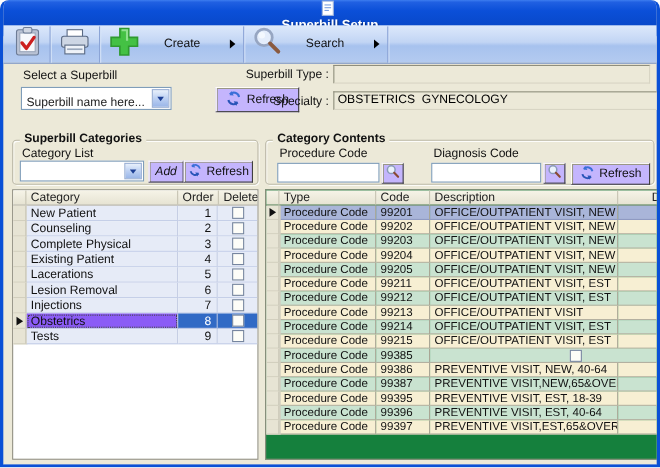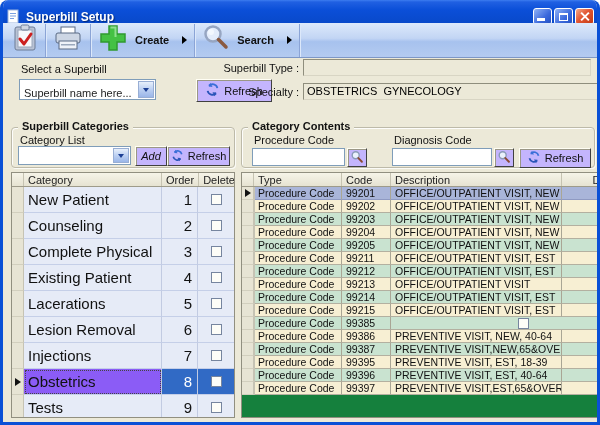--- a/index.html
+++ b/index.html
@@ -8,21 +8,21 @@
   .window {
     position:relative; width:600px; height:425px;
     border-left:3px solid #0a50d6; border-right:3px solid #0a50d6; border-bottom:3px solid #0a50d6;
     border-radius:8px 8px 0 0; overflow:hidden; background:#ece9d8;
   }
 
   
   .titlebar {
     position:absolute; left:-3px; top:0; width:600px; height:33px;
     background:linear-gradient(180deg,#3d7df0 0%,#2060e2 6%,#0b4fd8 30%,#0848c8 75%,#1c5fd8 94%,#2f6fe0 100%);
-    display:flex; align-items:center; padding:0 4px; border-radius:7px 7px 0 0;
+    display:flex; align-items:center; padding:0 4px; border-radius:7px 7px 0 0;flex-direction:column;
   }
   .titleicon { width:16px; height:15px; margin:0 4px 0 2px; display:flex; }
   .title { color:#fff; font-size:12px; font-weight:bold; text-shadow:1px 1px 1px #00287a; flex:1; }
   .winbtns { display:flex; gap:2px; margin-right:2px; }
   .wb { width:19px; height:17px; border:1px solid #fff; border-radius:3px;
         display:flex; align-items:center; justify-content:center; position:relative; }
   .wb.bluish { background:linear-gradient(135deg,#8fb2f6 0%,#3a68dc 60%,#2450c0 100%); }
   .wb.red { background:linear-gradient(135deg,#f4a988 0%,#e25633 45%,#c23a13 100%); }
   .glyph-min { position:absolute; left:3px; bottom:3px; width:8px; height:3px; background:#fff; }
   .glyph-max { width:9px; height:8px; border:1px solid #fff; border-top:2px solid #fff; }
@@ -31,21 +31,21 @@
   .glyph-x::before { transform:rotate(45deg);} .glyph-x::after { transform:rotate(-45deg);}
 
   
   .toolbar {
     position:absolute; left:0; top:23px; width:594px; height:35px;
     background:linear-gradient(180deg,#dde9fb 0%,#c2d5f4 45%,#a7c2ee 55%,#b4cbf0 100%);
     border-bottom:1px solid #7d97c6; display:flex; align-items:center; padding:0 3px;
   }
   .tbtn { display:flex; align-items:center; gap:5px; padding:2px 6px; height:32px; }
   .tsep { width:1px; height:33px; background:#8ba4d6; box-shadow:1px 0 0 #dce8fa; margin:0 1px; }
-  .tlabel { font-size:11px; color:#111; margin:0 2px;font-weight:bold; }
+  .tlabel { font-size:11px; color:#111; margin:0 16px; }
   .tri-r { width:0; height:0; border-left:5px solid #000; border-top:4px solid transparent; border-bottom:4px solid transparent; margin-left:6px; }
 
   
   .lbl { position:absolute; font-size:11px; color:#111; }
   .sunken {
     position:absolute; height:17px; background:#ece9d8;
     border:1px solid #8f8e7d; border-right-color:#d8d5c4; border-bottom-color:#d8d5c4;
     font-size:11px; padding:1px 3px; white-space:pre; overflow:hidden;
   }
   .combo {
@@ -82,21 +82,21 @@
   .selcell { width:12px; flex:0 0 12px; background:#e7e4d4; border-right:1px solid #c6c3b4;
              border-bottom:1px solid #d2cfbe; display:flex; align-items:center; justify-content:center; position:relative; z-index:1;}
   .rowarrow { width:0; height:0; border-left:6px solid #111; border-top:4px solid transparent; border-bottom:4px solid transparent; }
   .cb { width:11px; height:11px; background:#fdfdf8; border:1px solid #76859f; }
 
   
   .ltable { left:8px; top:172px; width:224px; height:246px; background:#fff; }
   .ltable .th.c-cat { flex:0 0 138px; }
   .ltable .th.c-ord { flex:0 0 36px; justify-content:flex-end; }
   .ltable .th.c-del { flex:1; justify-content:center; border-right:none; }
-  .lrow { display:flex; height:26px; font-size:15px; color:#111; position:relative; }
+  .lrow { display:flex; height:14px; font-size:11px; color:#111; position:relative; }
   .lrow .lc { border-right:1px solid #c2cbe2; border-bottom:1px solid #c5cfe8; background:#e6ebf7;
               display:flex; align-items:center; }
   .lrow .cat { flex:0 0 138px; padding-left:4px; }
   .lrow .ord { flex:0 0 36px; justify-content:flex-end; padding-right:5px; }
   .lrow .del { flex:1; justify-content:center; border-right:none; }
   .lrow.sel .cat { background:#8b5cf6; outline:1px dotted #444; outline-offset:-2px; }
   .lrow.sel .ord, .lrow.sel .del { background:#316ac5; color:#fff; }
 
   
   .rtable { left:238px; top:172px; width:415px; height:246px; background:#15803d; }

